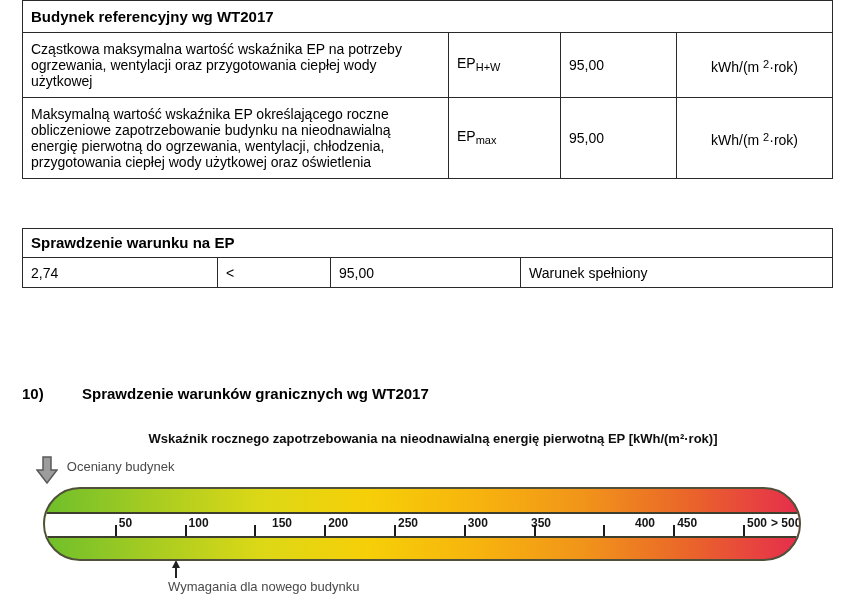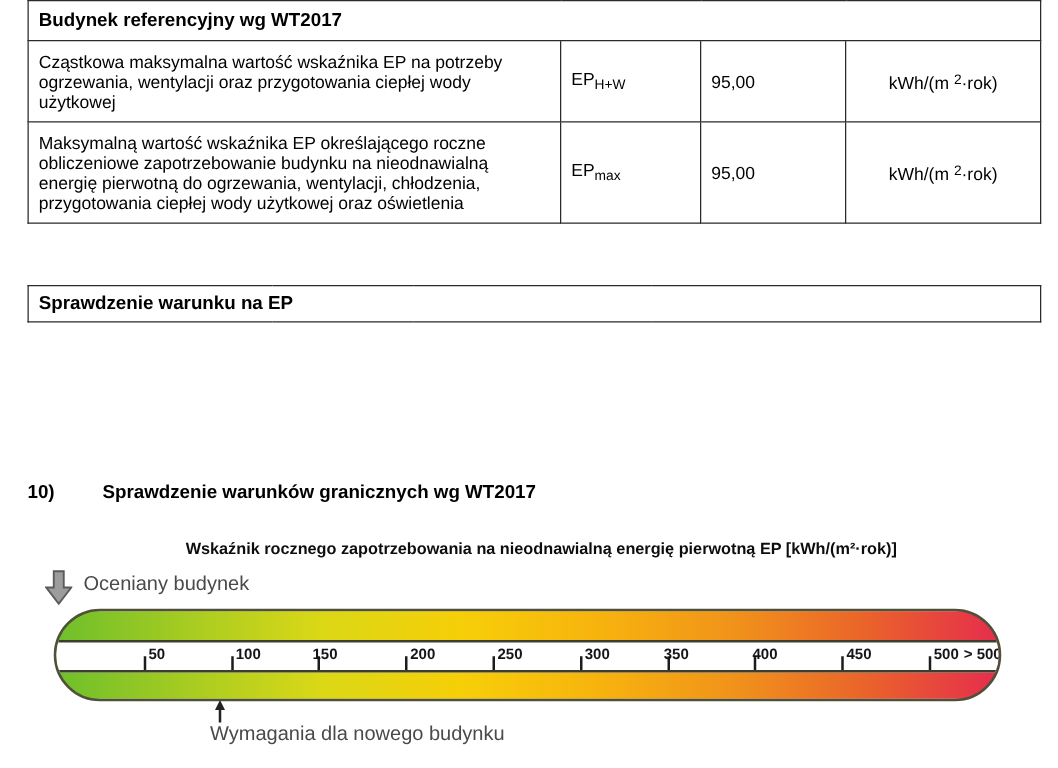--- a/index.html
+++ b/index.html
@@ -42,21 +42,21 @@
   .strip {
     position:absolute; left:0; right:0; top:23px; height:26px; background:#ffffff;
     border-top:2px solid #3e3e2e; border-bottom:2px solid #3e3e2e;
   }
   .tick { position:absolute; bottom:0; width:2px; height:11px; background:#1c1c1c; }
   .tick-label { position:absolute; top:2px; font-weight:bold; font-size:12px; color:#151515; white-space:nowrap; }
   .marker { position:absolute; }
   .marker-top { top:28px; display:flex; align-items:flex-start; gap:9px; }
   .marker-top .marker-label { padding-top:3px; }
   .marker-bottom { top:132px; width:9px; }
-  .marker-label { font-size:16px; color:#4a4a4a; white-space:nowrap; }
+  .marker-label { font-size:13px; color:#4a4a4a; white-space:nowrap; }
   .up-arrow .head { width:0; height:0; margin:0 auto;
     border-left:4.5px solid transparent; border-right:4.5px solid transparent;
     border-bottom:8px solid #222; }
   .up-arrow .shaft { width:2px; height:10px; background:#222; margin:0 auto; }
   .marker-bottom .marker-label { position:absolute; left:-3px; top:19px; }
 </style>
 </head>
 <body>
 
 <div class="page">
@@ -91,20 +91,26 @@
     <colgroup>
         <col style="width:195px">
         <col style="width:113px">
         <col style="width:190px">
         <col style="width:312px">
       </colgroup>
     <tbody>
         <tr class="hr">
       <td class="th" colspan="4">Sprawdzenie warunku na EP</td>
     </tr>
+    <tr class="dr">
+      <td>2,74</td>
+      <td>&lt;</td>
+      <td>95,00</td>
+      <td>Warunek spełniony</td>
+    </tr>
   </tbody>
     </table>
 
   <div class="heading">
     <span class="hnum">10)</span><span>Sprawdzenie warunków granicznych wg WT2017</span>
   </div>
 
   <div class="chart">
     <div class="chart-title">Wskaźnik rocznego zapotrzebowania na nieodnawialną energię pierwotną EP [kWh/(m²·rok)]</div>
 
@@ -115,31 +121,31 @@
       <span class="marker-label">Oceniany budynek</span>
     </div>
 
     <div class="capsule" style="background: linear-gradient(to right, rgb(110, 191, 43), rgb(168, 204, 33), rgb(220, 216, 22), rgb(246, 207, 8), rgb(247, 180, 13), rgb(241, 148, 26), rgb(234, 100, 42), rgb(229, 45, 77));">
       <div class="strip">
           <div class="tick" style="left: 69.8px;"></div>
           <div class="tick-label" style="left: 73.8px;">50</div>
           <div class="tick" style="left: 139.6px;"></div>
           <div class="tick-label" style="left: 143.6px;">100</div>
           <div class="tick" style="left: 209.4px;"></div>
-          <div class="tick-label" style="left: 205px;">150</div>
+          <div class="tick-label" style="left: 227px;">150</div>
           <div class="tick" style="left: 279.2px;"></div>
           <div class="tick-label" style="left: 283.2px;">200</div>
           <div class="tick" style="left: 349px;"></div>
           <div class="tick-label" style="left: 353px;">250</div>
           <div class="tick" style="left: 418.8px;"></div>
           <div class="tick-label" style="left: 422.8px;">300</div>
           <div class="tick" style="left: 488.6px;"></div>
           <div class="tick-label" style="left: 486px;">350</div>
           <div class="tick" style="left: 558.4px;"></div>
-          <div class="tick-label" style="left: 557px;">400</div>
+          <div class="tick-label" style="left: 590px;">400</div>
           <div class="tick" style="left: 628.2px;"></div>
           <div class="tick-label" style="left: 632.2px;">450</div>
           <div class="tick" style="left: 698px;"></div>
           <div class="tick-label" style="left: 702px;">500</div>
           <div class="tick-label" style="left: 726px;">&gt; 500</div>
         </div>
     </div>
 
     <div class="marker marker-bottom" style="left: 161.1px; text-align: right;">
       <div class="up-arrow">

